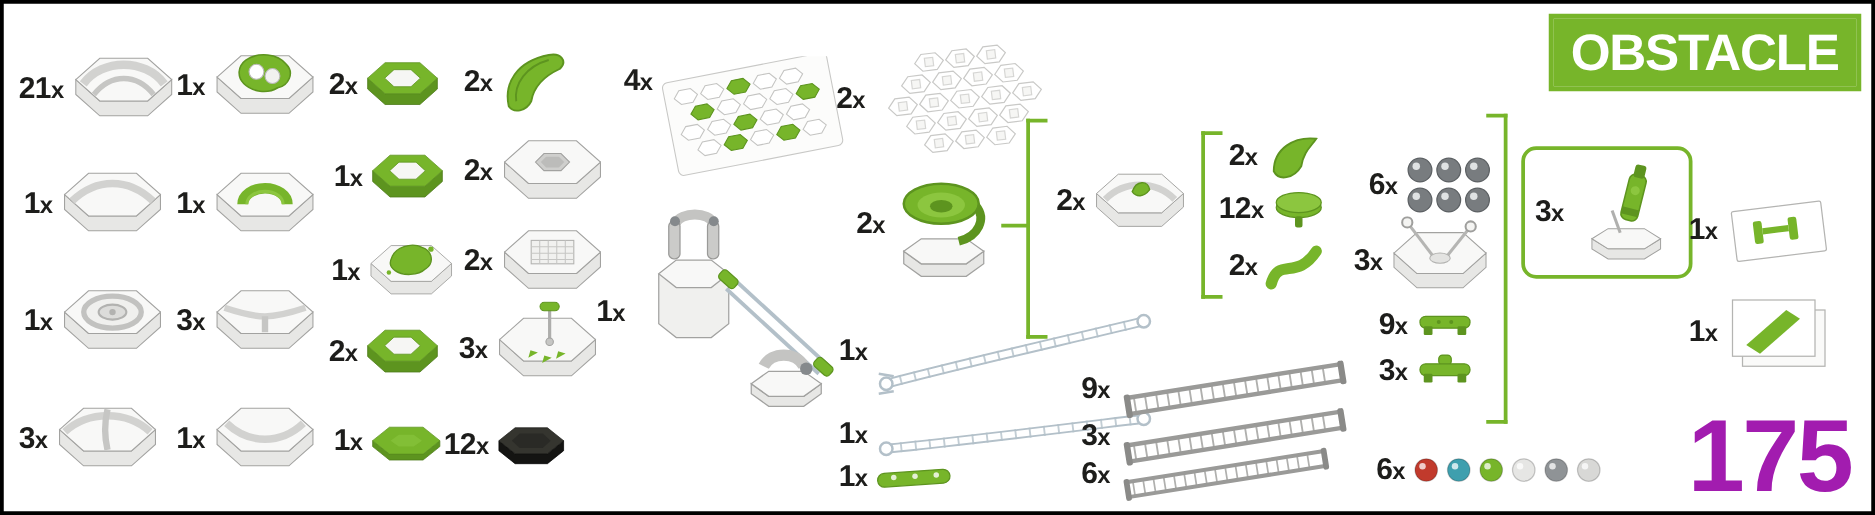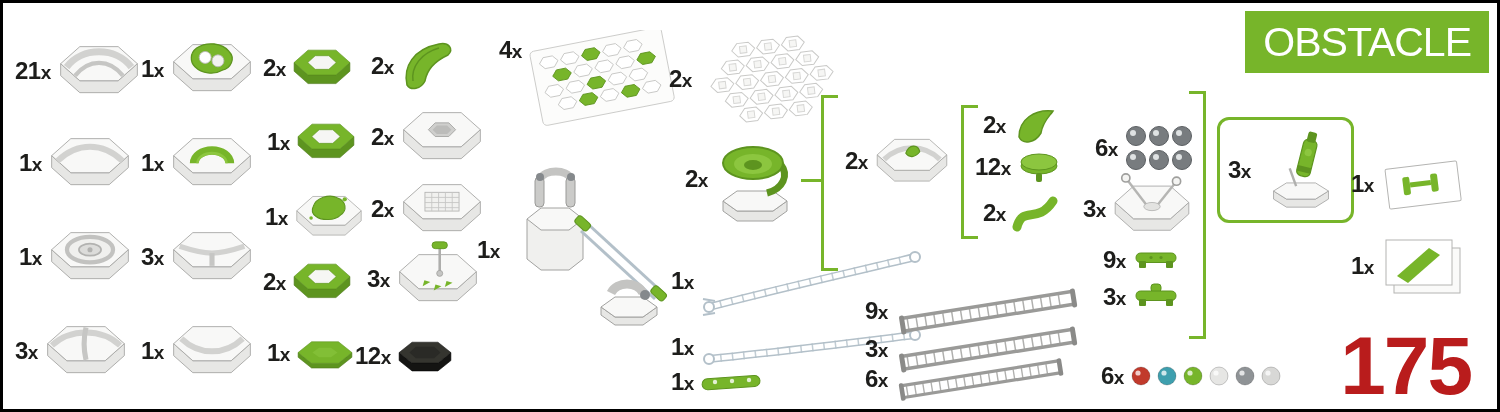--- a/index.html
+++ b/index.html
@@ -9,22 +9,22 @@
   .item{position:absolute;display:flex;align-items:center;gap:5px;}
   .item.label-top{align-items:flex-start;}
   .item.label-top .count{margin-top:8px;}
   .item.boxed{border:3px solid #77b52a;border-radius:12px;padding:4px 8px;gap:8px;}
   .count{font-weight:bold;font-size:24px;color:#1d1d1b;letter-spacing:-0.5px;white-space:nowrap;line-height:1;}
   .count .x{font-size:19px;}
   .icon{display:block;line-height:0;}
   .conn{position:absolute;}
   .banner{position:absolute;top:8px;right:8px;display:flex;align-items:stretch;border:4px solid #77b52a;background:#fff;height:62px;box-sizing:border-box;}
   .banner .left{color:#1d1d1b;background:#fff;padding:0 14px;font-size:41px;font-weight:bold;letter-spacing:-1px;display:flex;align-items:center;}
-  .banner .right{color:#fff;background:#77b52a;padding:0 14px;font-size:41px;font-weight:normal;letter-spacing:-1px;display:flex;align-items:center;}
-  .total{position:absolute;right:26px;bottom:2px;font-size:82px;font-weight:bold;color:#b91c1c;line-height:1;letter-spacing:-2px;}
+  .banner .right{color:#fff;background:#77b52a;padding:0 14px;font-size:41px;font-weight:bold;letter-spacing:-1px;display:flex;align-items:center;}
+  .total{position:absolute;right:16px;bottom:2px;font-size:82px;font-weight:bold;color:#a21caf;line-height:1;letter-spacing:-2px;}
 </style>
 </head>
 <body>
 
 <div id="frame">
   <div id="stage">
       <div class="item" style="left: 12px; top: 30px;">
         <span class="count">21<span class="x">x</span></span>
         <span class="icon"><svg width="86" height="75" viewBox="0 0 100 88">
             <path d="M5,36 L5,50 L27.5,70 L72.5,70 L95,50 L95,36 L72.5,56 L27.5,56 Z" fill="#e7e7e5" stroke="#a2a2a0"></path>
@@ -176,21 +176,21 @@
           </svg></span>
       </div>
       <div class="item" style="left: 352px; top: 330px;">
         <span class="count">12<span class="x">x</span></span>
         <span class="icon"><svg width="58" height="46" viewBox="0 0 100 80">
             <path d="M5,34 L5,48 L27.5,66 L72.5,66 L95,48 L95,34 L72.5,52 L27.5,52 Z" fill="#141412" stroke="#000000"></path>
             <polygon points="5,34 27.5,16 72.5,16 95,34 72.5,52 27.5,52" fill="#35352f" stroke="#1a1a18"></polygon>
             <polygon points="23,34 34,24 66,24 77,34 66,44 34,44" fill="#2a2a26"></polygon>
           </svg></span>
       </div>
-      <div class="item label-top" style="left: 496px; top: 27px; text-align: center;">
+      <div class="item label-top" style="left: 496px; top: 42px; text-align: center;">
         <span class="count">4<span class="x">x</span></span>
         <span class="icon"><svg width="150" height="96" viewBox="0 0 175 112">
             <g transform="rotate(-11 88 56)">
               <rect x="10" y="10" width="156" height="88" rx="5" fill="#fcfcfb" stroke="#c8c8c6"></rect>
               <polygon points="19,26 24.5,19.5 35.5,19.5 41,26 35.5,32.5 24.5,32.5" fill="#ffffff" stroke="#c4c4c2"></polygon>
               <polygon points="44,26 49.5,19.5 60.5,19.5 66,26 60.5,32.5 49.5,32.5" fill="#ffffff" stroke="#c4c4c2"></polygon>
               <polygon points="69,26 74.5,19.5 85.5,19.5 91,26 85.5,32.5 74.5,32.5" fill="#77b52a" stroke="#5d941f"></polygon>
               <polygon points="94,26 99.5,19.5 110.5,19.5 116,26 110.5,32.5 99.5,32.5" fill="#ffffff" stroke="#c4c4c2"></polygon>
               <polygon points="119,26 124.5,19.5 135.5,19.5 141,26 135.5,32.5 124.5,32.5" fill="#ffffff" stroke="#c4c4c2"></polygon>
               <polygon points="31.5,43 37,36.5 48,36.5 53.5,43 48,49.5 37,49.5" fill="#77b52a" stroke="#5d941f"></polygon>

